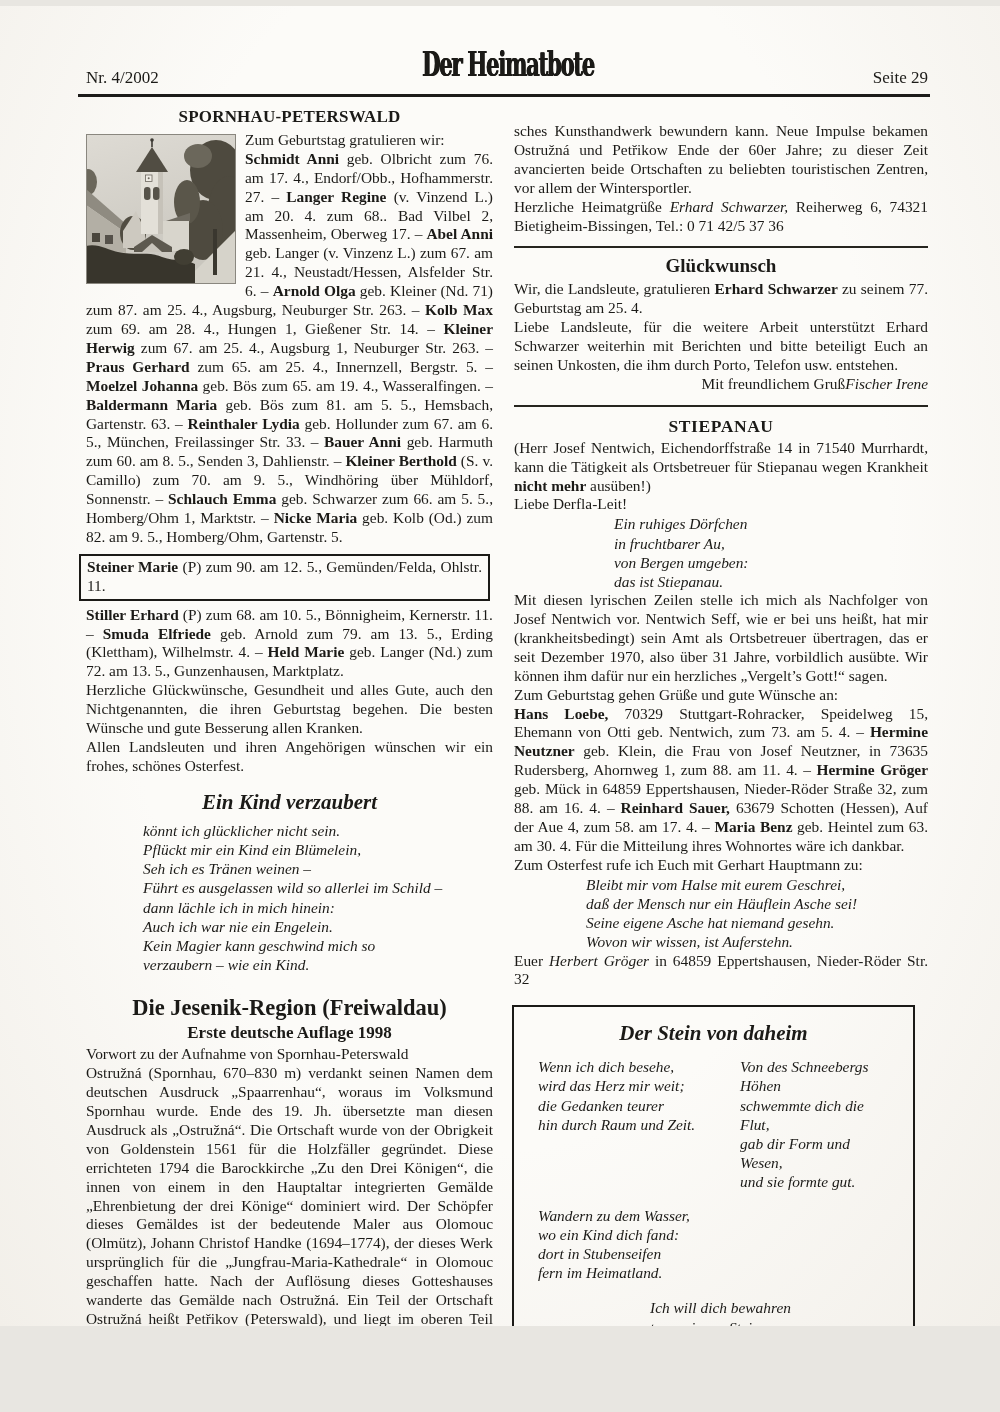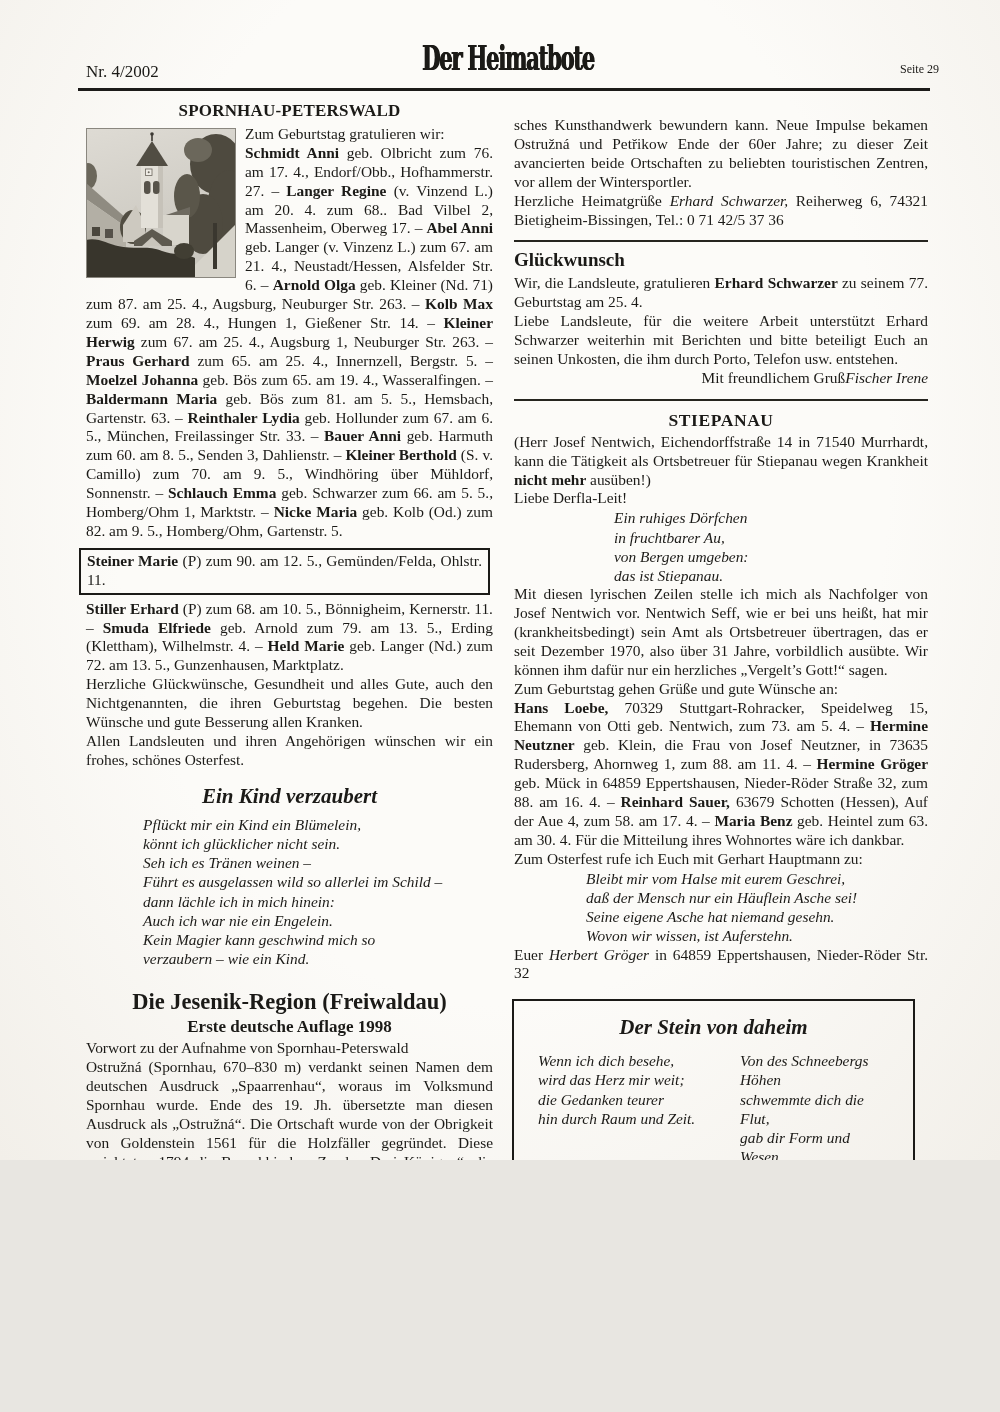--- a/index.html
+++ b/index.html
@@ -1,44 +1,44 @@
 <!DOCTYPE html>
 <html lang="de"><head>
 <meta charset="utf-8">
 <style>
   html,body{margin:0;padding:0;background:#e8e6e1;}
   .page{
-    position:relative;width:1000px;height:1160px;margin:0 auto;
+    position:relative;width:1000px;height:1320px;margin:6px auto;
     background:radial-gradient(ellipse at 50% 40%, #fcfbf8 55%, #f2efe9 100%);
     color:#1b1a17;font-family:"Liberation Serif", serif;overflow:hidden;
   }
   
   .issue{position:absolute;left:86px;top:62px;font-size:17px;}
-  .pageno{position:absolute;right:61px;top:62px;font-size:12px;}
+  .pageno{position:absolute;right:72px;top:62px;font-size:17px;}
   .masthead{
     position:absolute;left:0;right:-16px;top:38px;text-align:center;
     font-family:"DejaVu Serif", serif;font-weight:700;font-size:34px;
     letter-spacing:-2px;transform:scaleX(0.62);transform-origin:50% 50%;
     text-shadow:0.9px 0 0 currentColor,-0.4px 0 0 currentColor;
     white-space:nowrap;
   }
   .hrule{position:absolute;left:78px;right:70px;top:88px;height:3px;background:#1c1b19;}
 
   
   .col{position:absolute;font-size:15.4px;line-height:18.9px;text-align:justify;hyphens:auto;}
   .col-left{left:86px;top:102px;width:407px;}
   .col-right{left:514px;top:116px;width:414px;}
 
   .b{font-weight:700;}
   .i{font-style:italic;}
   .para{margin:0;}
   .line{text-align:left;}
 
   .h-small{font-weight:700;text-align:center;font-size:17px;letter-spacing:.2px;margin:0 0 4px 0;}
-  .h-glueck{font-weight:700;font-size:19px;margin:9px 0 4px 0;}
+  .h-glueck{font-weight:700;text-align:center;font-size:19px;margin:9px 0 4px 0;}
   .h-stiep{font-weight:700;text-align:center;font-size:17.5px;letter-spacing:.6px;margin:10px 0 3px 0;}
   .h-poem{font-weight:700;font-style:italic;text-align:center;font-size:21px;margin:17px 0 9px 0;}
   .h-jesenik{font-weight:700;text-align:center;font-size:22.5px;margin:21px 0 0 0;line-height:26px;}
   .h-jesenik-sub{font-weight:700;text-align:center;font-size:17px;margin:3px 0 2px 0;}
 
   .photo{float:left;width:150px;height:150px;margin:3px 9px 3px 0;}
   .photo svg{display:block;width:150px;height:150px;}
 
   .notice-box{
     border:2px solid #1b1a17;margin:7px 3px 5px -7px;padding:2px 6px 3px 6px;
@@ -140,22 +140,22 @@
     <div class="notice-box">
       <div><span class="b">Steiner Marie</span><span> (P) zum 90. am 12. 5., Gemünden/Felda, Ohlstr. 11.</span></div>
     </div>
 
     <div class="para"><span class="b">Stiller Erhard</span><span> (P) zum 68. am 10. 5., Bönnigheim, Kernerstr. 11. – </span><span class="b">Smuda Elfriede</span><span> geb. Arnold zum 79. am 13. 5., Erding (Klettham), Wilhelmstr. 4. – </span><span class="b">Held Marie</span><span> geb. Langer (Nd.) zum 72. am 13. 5., Gunzenhausen, Marktplatz.</span></div>
     <div class="para">Herzliche Glückwünsche, Gesundheit und alles Gute, auch den Nichtgenannten, die ihren Geburtstag begehen. Die besten Wünsche und gute Besserung allen Kranken.</div>
     <div class="para">Allen Landsleuten und ihren Angehörigen wünschen wir ein frohes, schönes Osterfest.</div>
 
     <div class="h-poem">Ein Kind verzaubert</div>
     <div class="poem poem-kind">
+        <div class="pline">könnt ich glücklicher nicht sein.</div>
         <div class="pline">Pflückt mir ein Kind ein Blümelein,</div>
-        <div class="pline">könnt ich glücklicher nicht sein.</div>
         <div class="pline">Seh ich es Tränen weinen –</div>
         <div class="pline">Führt es ausgelassen wild so allerlei im Schild –</div>
         <div class="pline">dann lächle ich in mich hinein:</div>
         <div class="pline">Auch ich war nie ein Engelein.</div>
         <div class="pline">Kein Magier kann geschwind mich so</div>
         <div class="pline">verzaubern – wie ein Kind.</div>
       </div>
 
     <div class="h-jesenik">Die Jesenik-Region (Freiwaldau)</div>
     <div class="h-jesenik-sub">Erste deutsche Auflage 1998</div>

